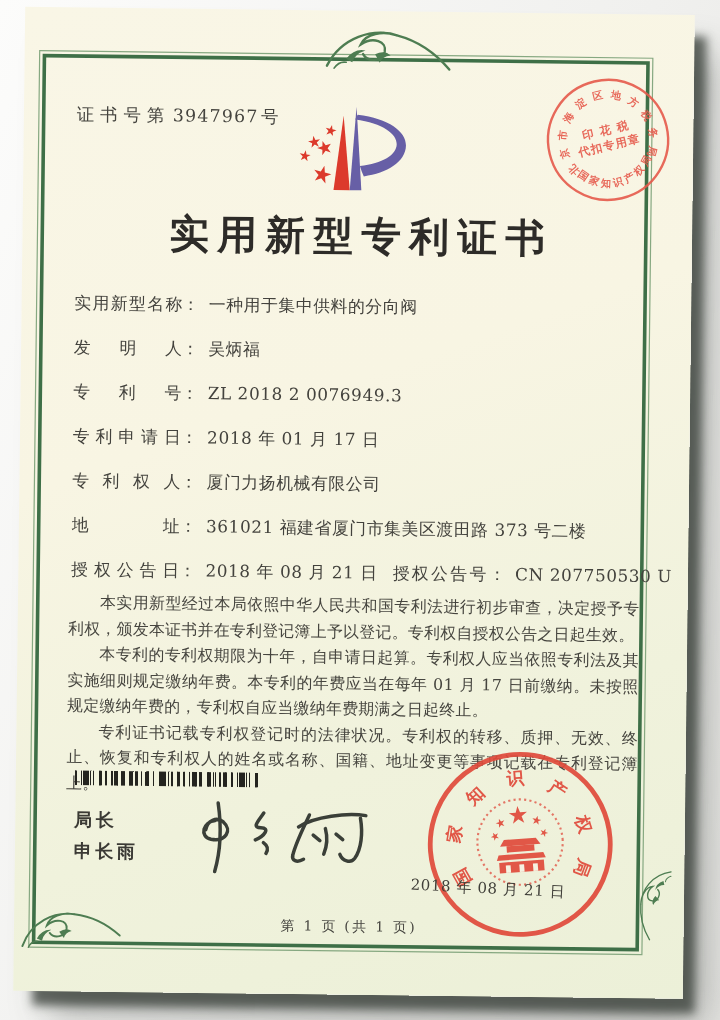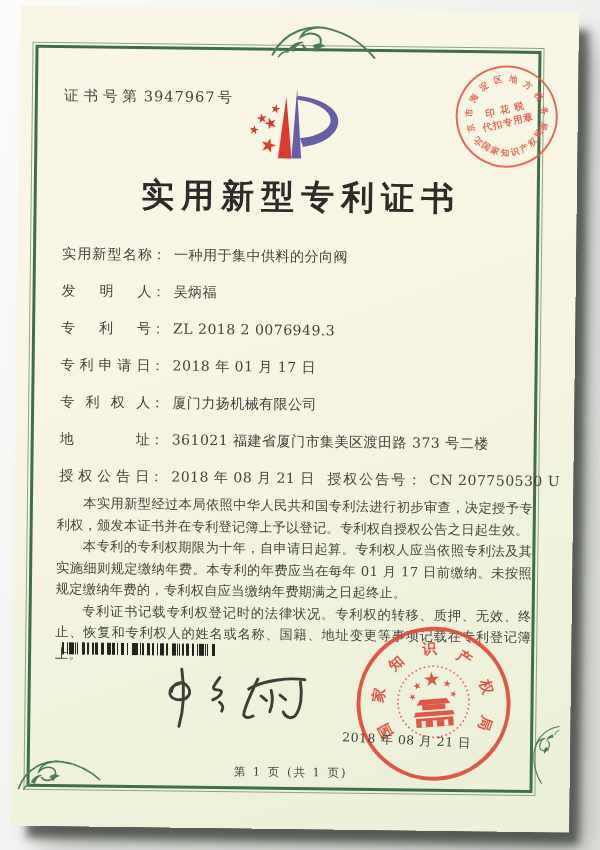--- a/index.html
+++ b/index.html
@@ -176,20 +176,24 @@
   </div>
 
   <div class="legal">
     <p>本实用新型经过本局依照中华人民共和国专利法进行初步审查，决定授予专利权，颁发本证书并在专利登记簿上予以登记。专利权自授权公告之日起生效。</p>
     <p>本专利的专利权期限为十年，自申请日起算。专利权人应当依照专利法及其实施细则规定缴纳年费。本专利的年费应当在每年 01 月 17 日前缴纳。未按照规定缴纳年费的，专利权自应当缴纳年费期满之日起终止。</p>
     <p>专利证书记载专利权登记时的法律状况。专利权的转移、质押、无效、终止、恢复和专利权人的姓名或名称、国籍、地址变更等事项记载在专利登记簿上。</p>
   </div>
 
   <div class="barcode"></div>
 
+  <div class="signer">
+    <div>局长</div>
+    <div>申长雨</div>
+  </div>
 
   <div class="signature">
     <svg viewBox="0 0 150 62" fill="none" stroke="#3a3f38" stroke-width="2.6" stroke-linecap="round" stroke-linejoin="round">
       <path d="M22,18 C13,19 10,30 19,32 C30,34 35,25 28,19 C23,15 16,18 15,25"></path>
       <path d="M24,5 C26,18 27,38 22,56"></path>
       <path d="M58,12 C54,18 49,23 56,23 C63,23 59,29 52,32"></path>
       <path d="M58,34 C61,36 62,39 60,42"></path>
       <path d="M84,22 C96,14 120,11 134,13"></path>
       <path d="M92,13 C87,24 82,34 80,43 C79,47 83,49 88,46"></path>
       <path d="M130,15 C132,26 131,38 126,45 C123,49 117,47 115,42"></path>

